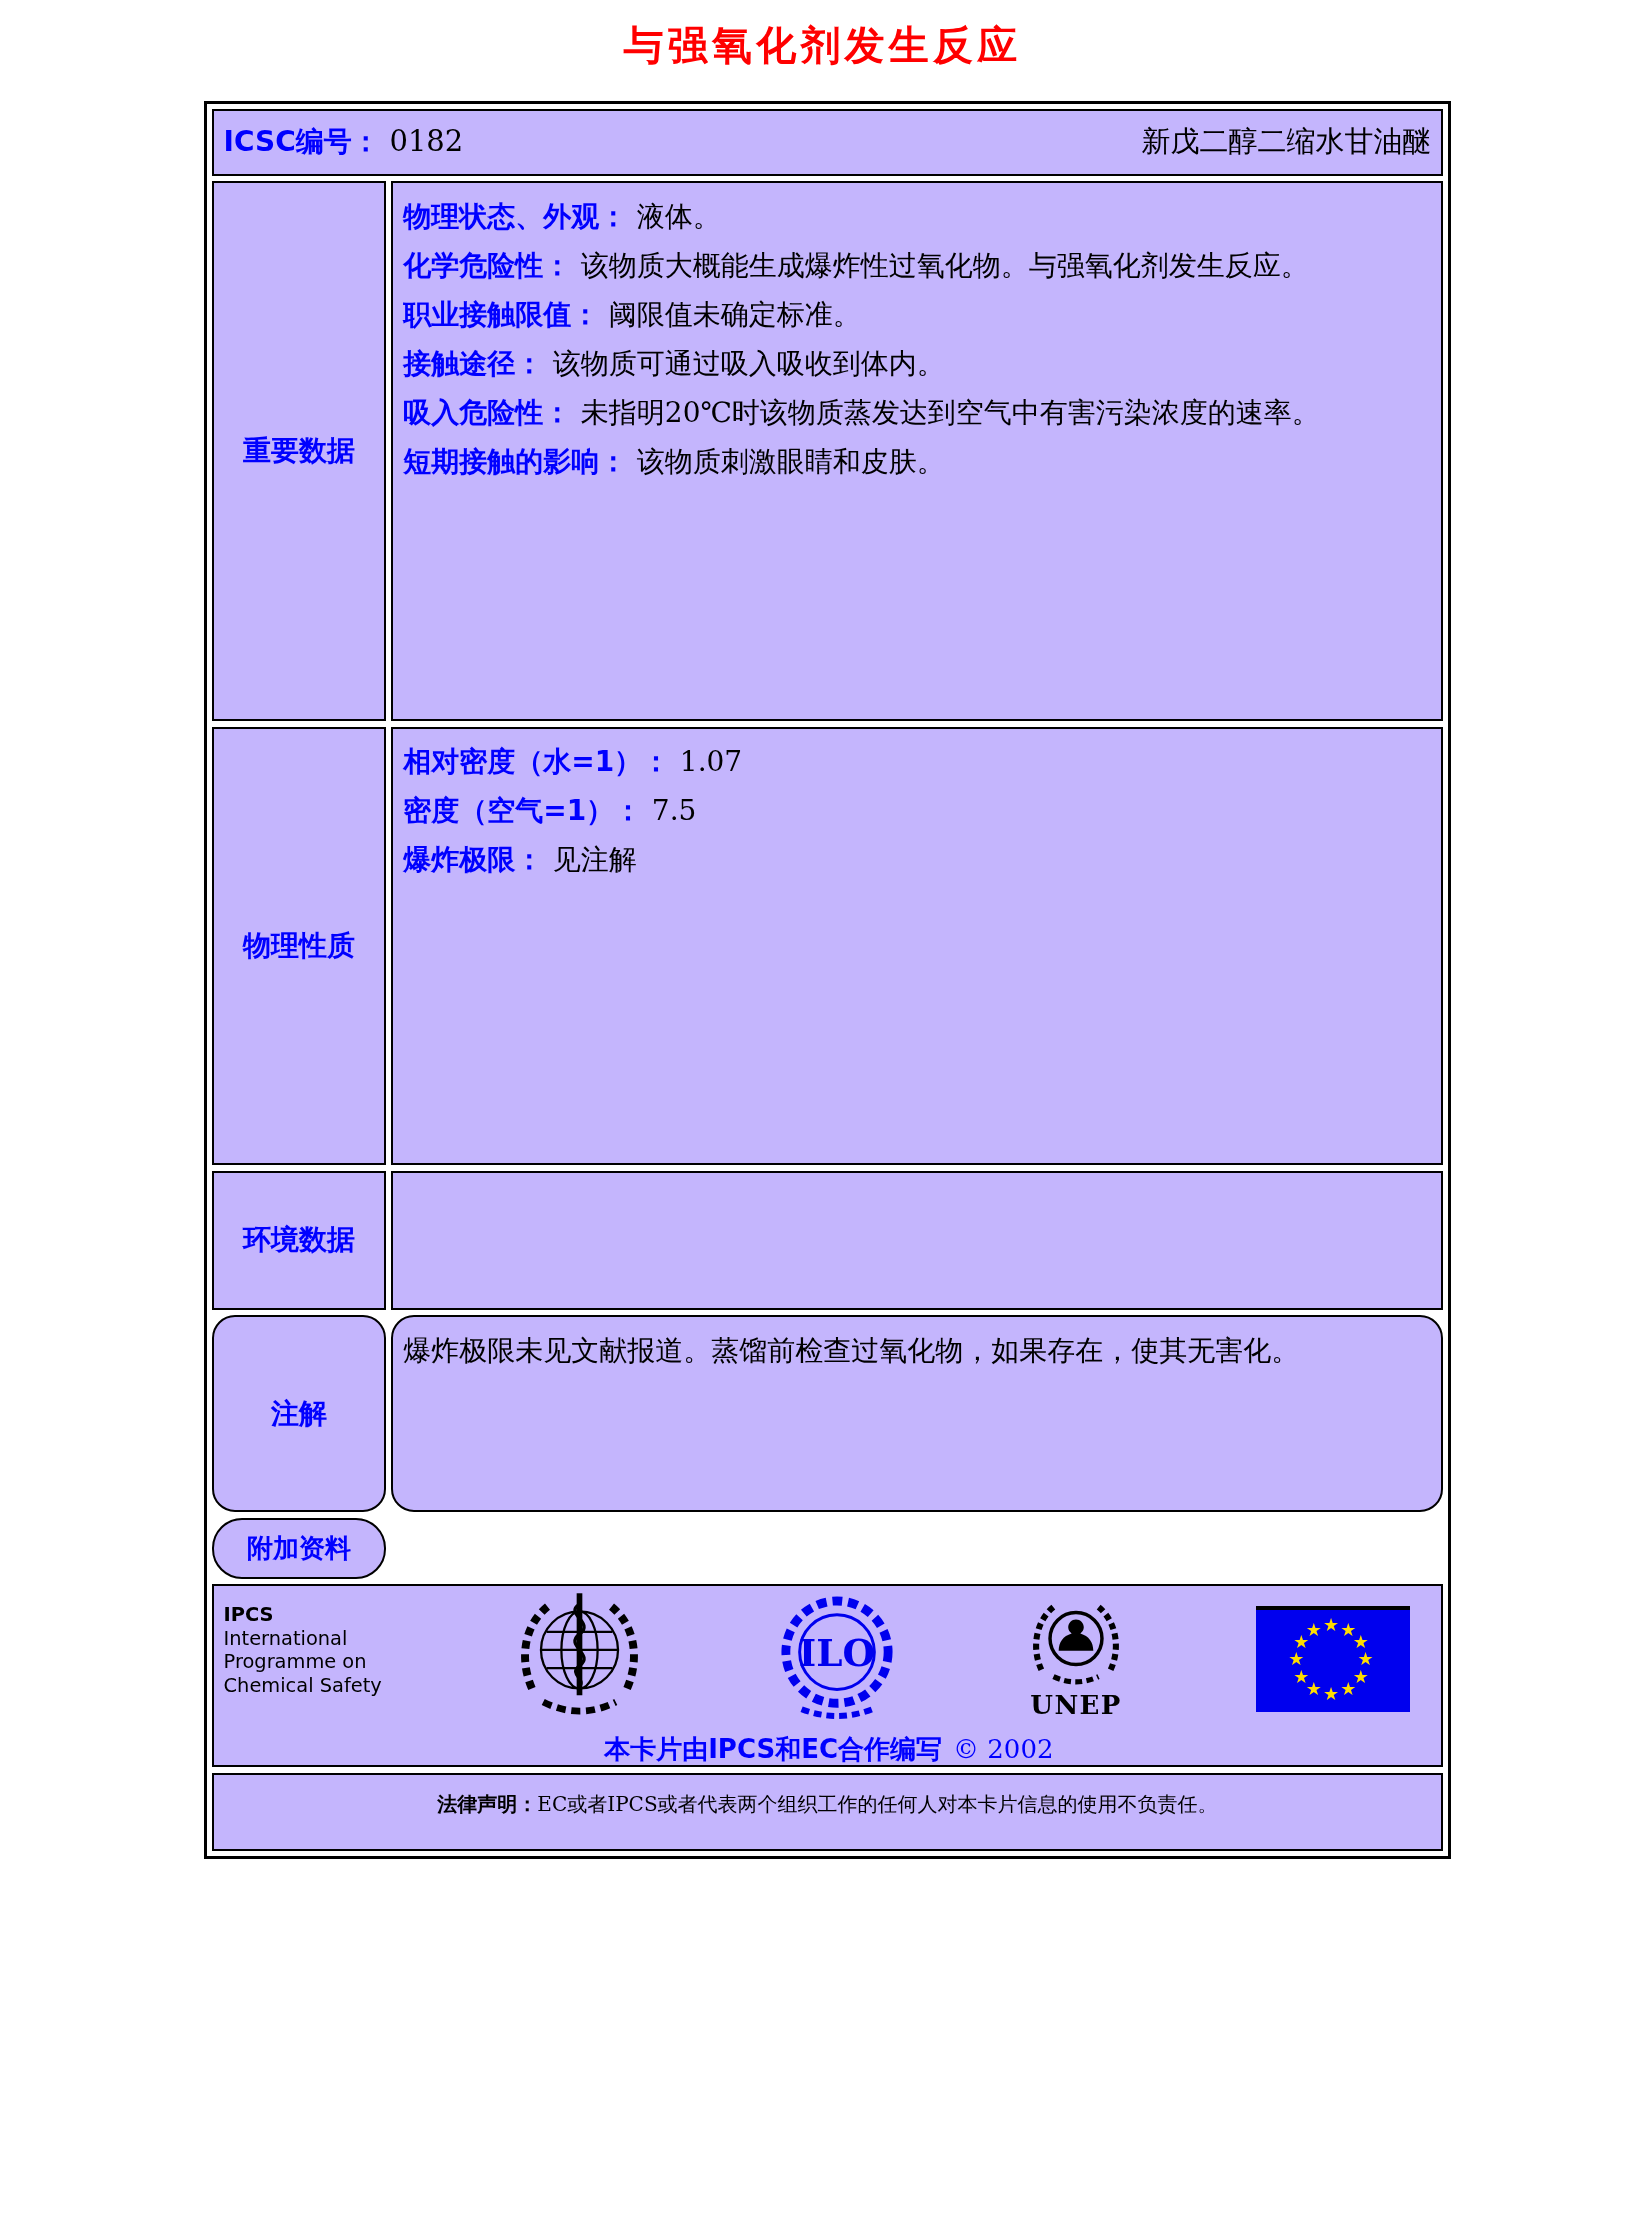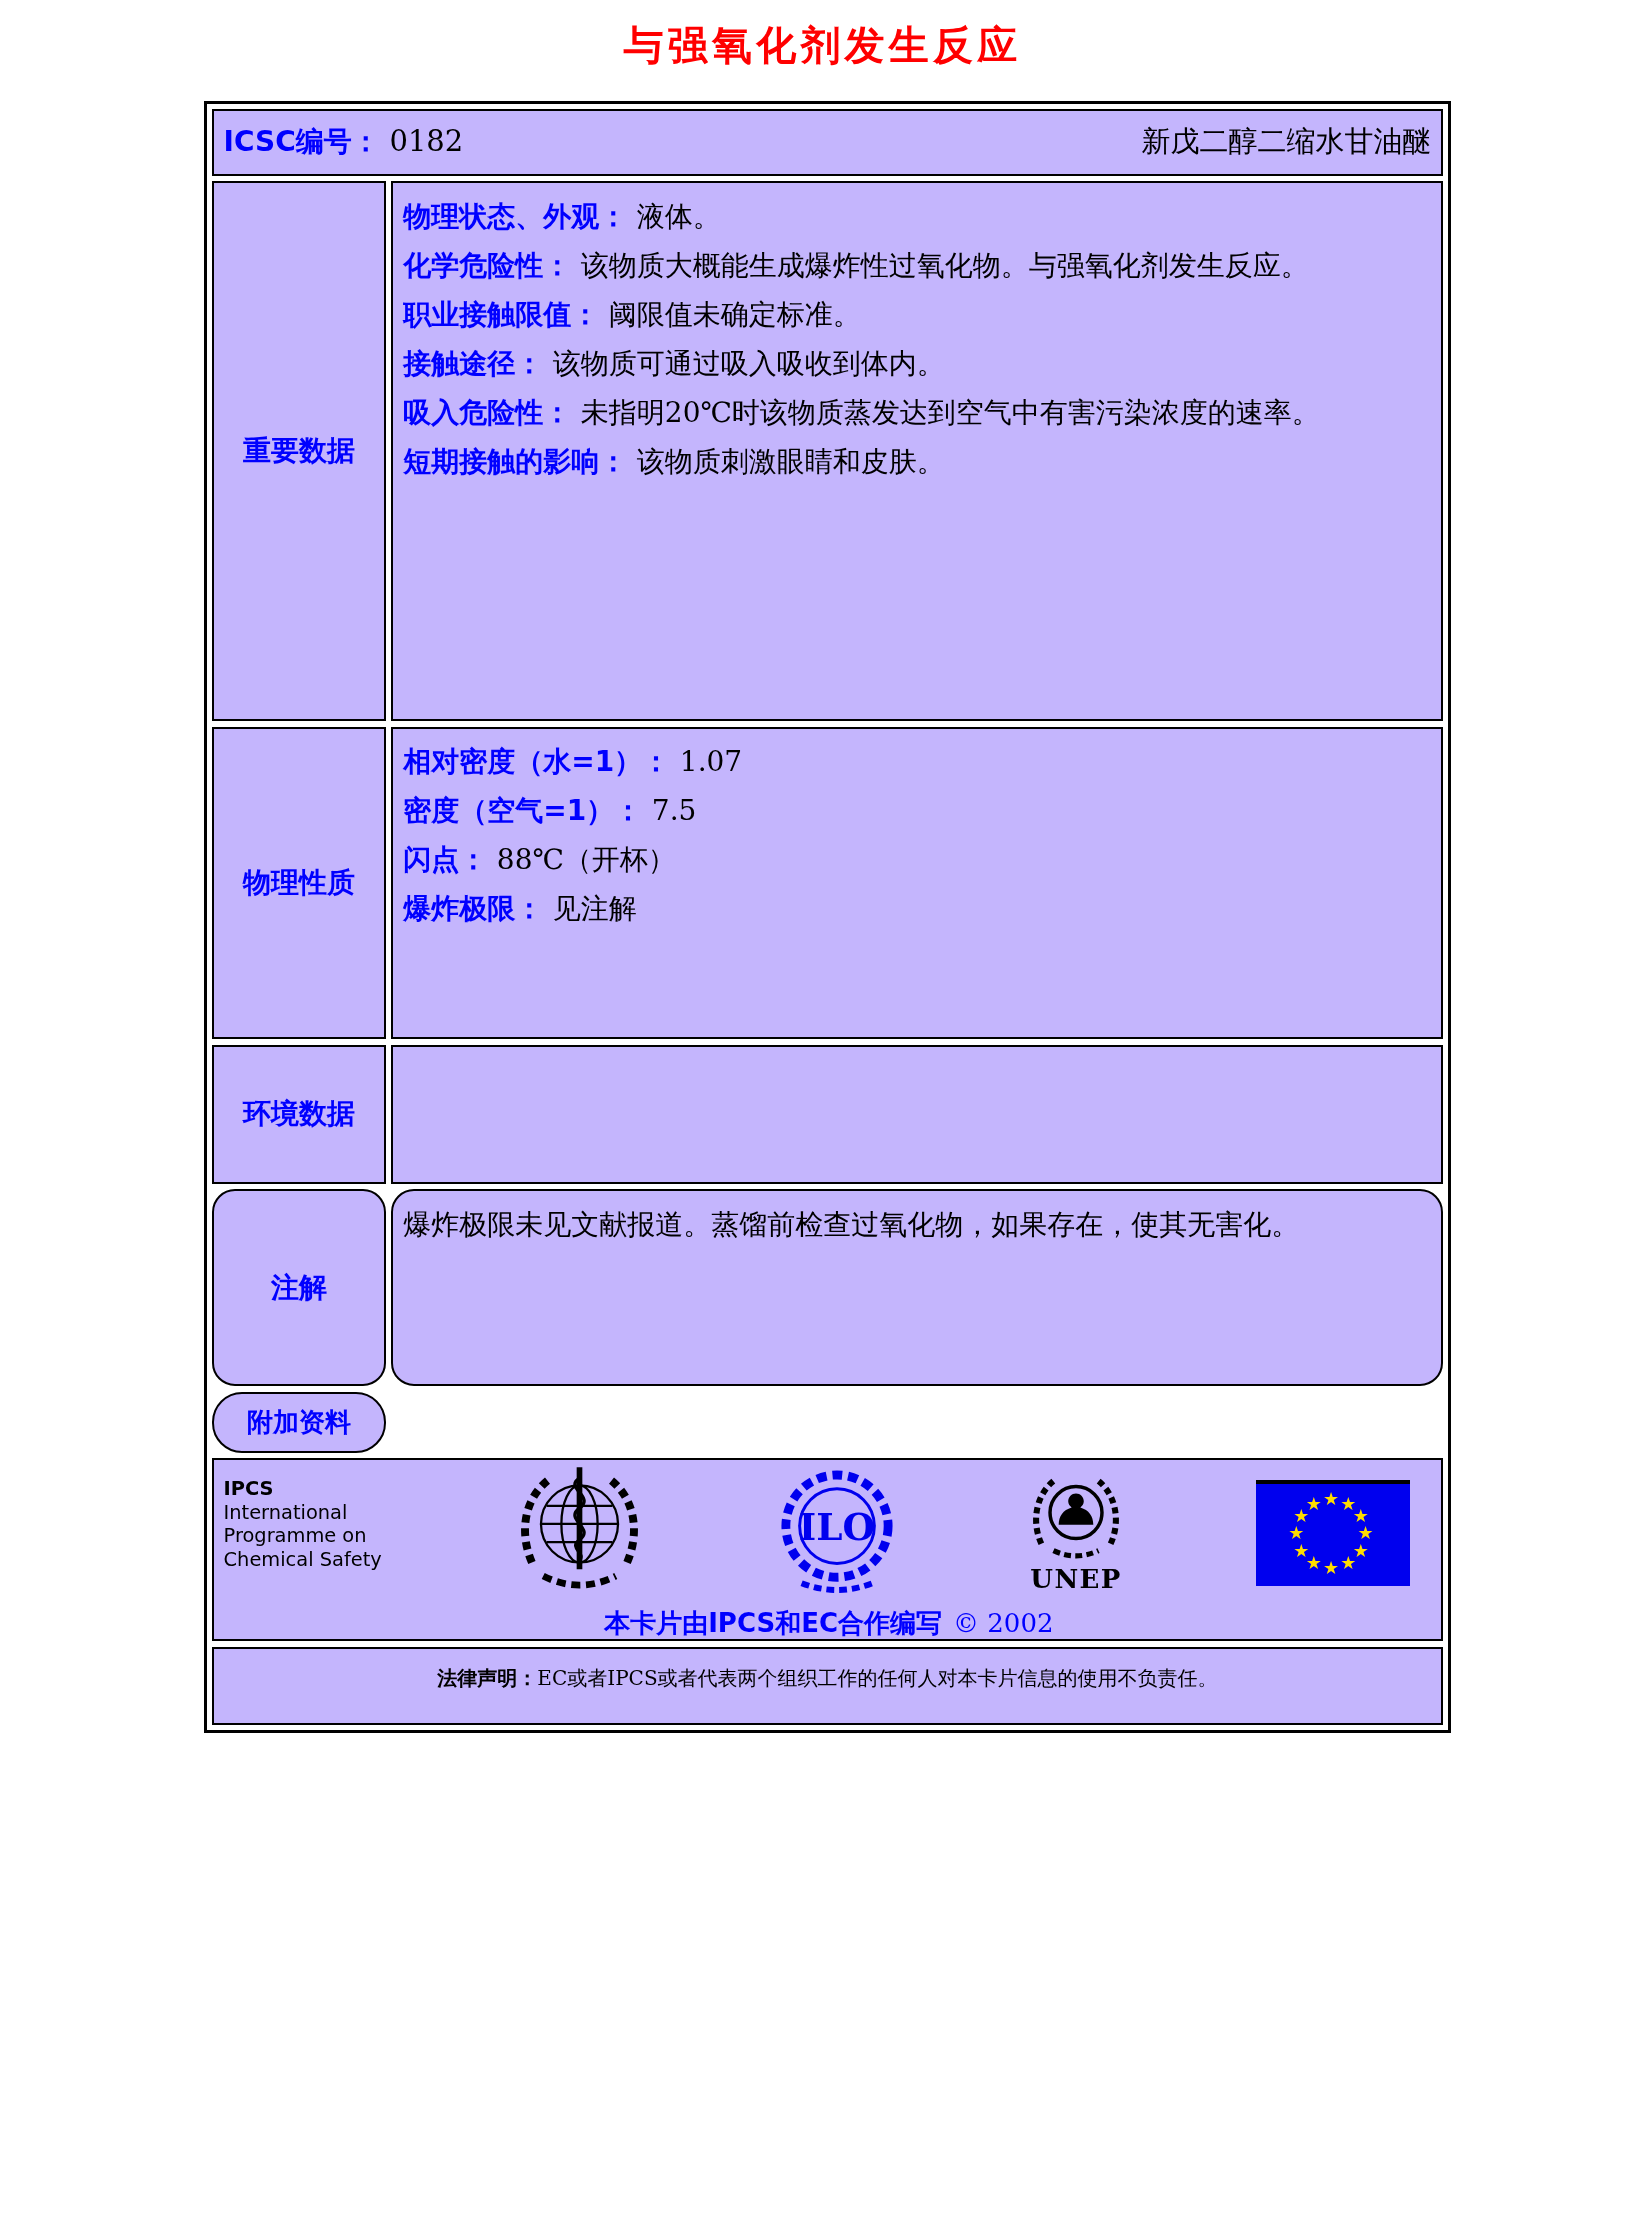--- a/index.html
+++ b/index.html
@@ -48,21 +48,21 @@
   .content-cell p { margin: 0; }
   .blab {
     color: #0000FF;
     font-family: "DejaVu Sans", "Liberation Sans", sans-serif;
     font-weight: bold;
   }
   .val { margin-left: 9.7px; }
   
   .r-header .cell { height: 67px; }
   .r-important .cell { height: 540px; }
-  .r-physical .cell { height: 312px; }
+  .r-physical .cell { height: 438px; }
   .r-env .cell { height: 139px; }
   .r-notes .cell { height: 197px; border-radius: 23px; }
   .r-add .cell { height: 61px; }
   .r-logos .cell { height: 183px; }
   .r-legal .cell { height: 78px; }
   .r-add .label-cell { font-size: 26px; border-radius: 30px; }
   .r-add .content-cell { padding-top: 9.7px; line-height: 39px; }
 
   .header-cell {
     flex: 1 1 auto;
@@ -143,21 +143,20 @@
       <p><span class="blab">吸入危险性：</span><span class="val">未指明20℃时该物质蒸发达到空气中有害污染浓度的速率。</span></p>
       <p><span class="blab">短期接触的影响：</span><span class="val">该物质刺激眼睛和皮肤。</span></p>
     </div>
   </div>
 
   <div class="row r-physical">
     <div class="cell label-cell">物理性质</div>
     <div class="cell content-cell">
       <p><span class="blab">相对密度（水=1）：</span><span class="val">1.07</span></p>
       <p><span class="blab">密度（空气=1）：</span><span class="val">7.5</span></p>
-      <p><span class="blab">闪点：</span><span class="val">88℃（开杯）</span></p>
       <p><span class="blab">爆炸极限：</span><span class="val">见注解</span></p>
     </div>
   </div>
 
   <div class="row r-env">
     <div class="cell label-cell">环境数据</div>
     <div class="cell content-cell"></div>
   </div>
 
   <div class="row r-notes">

